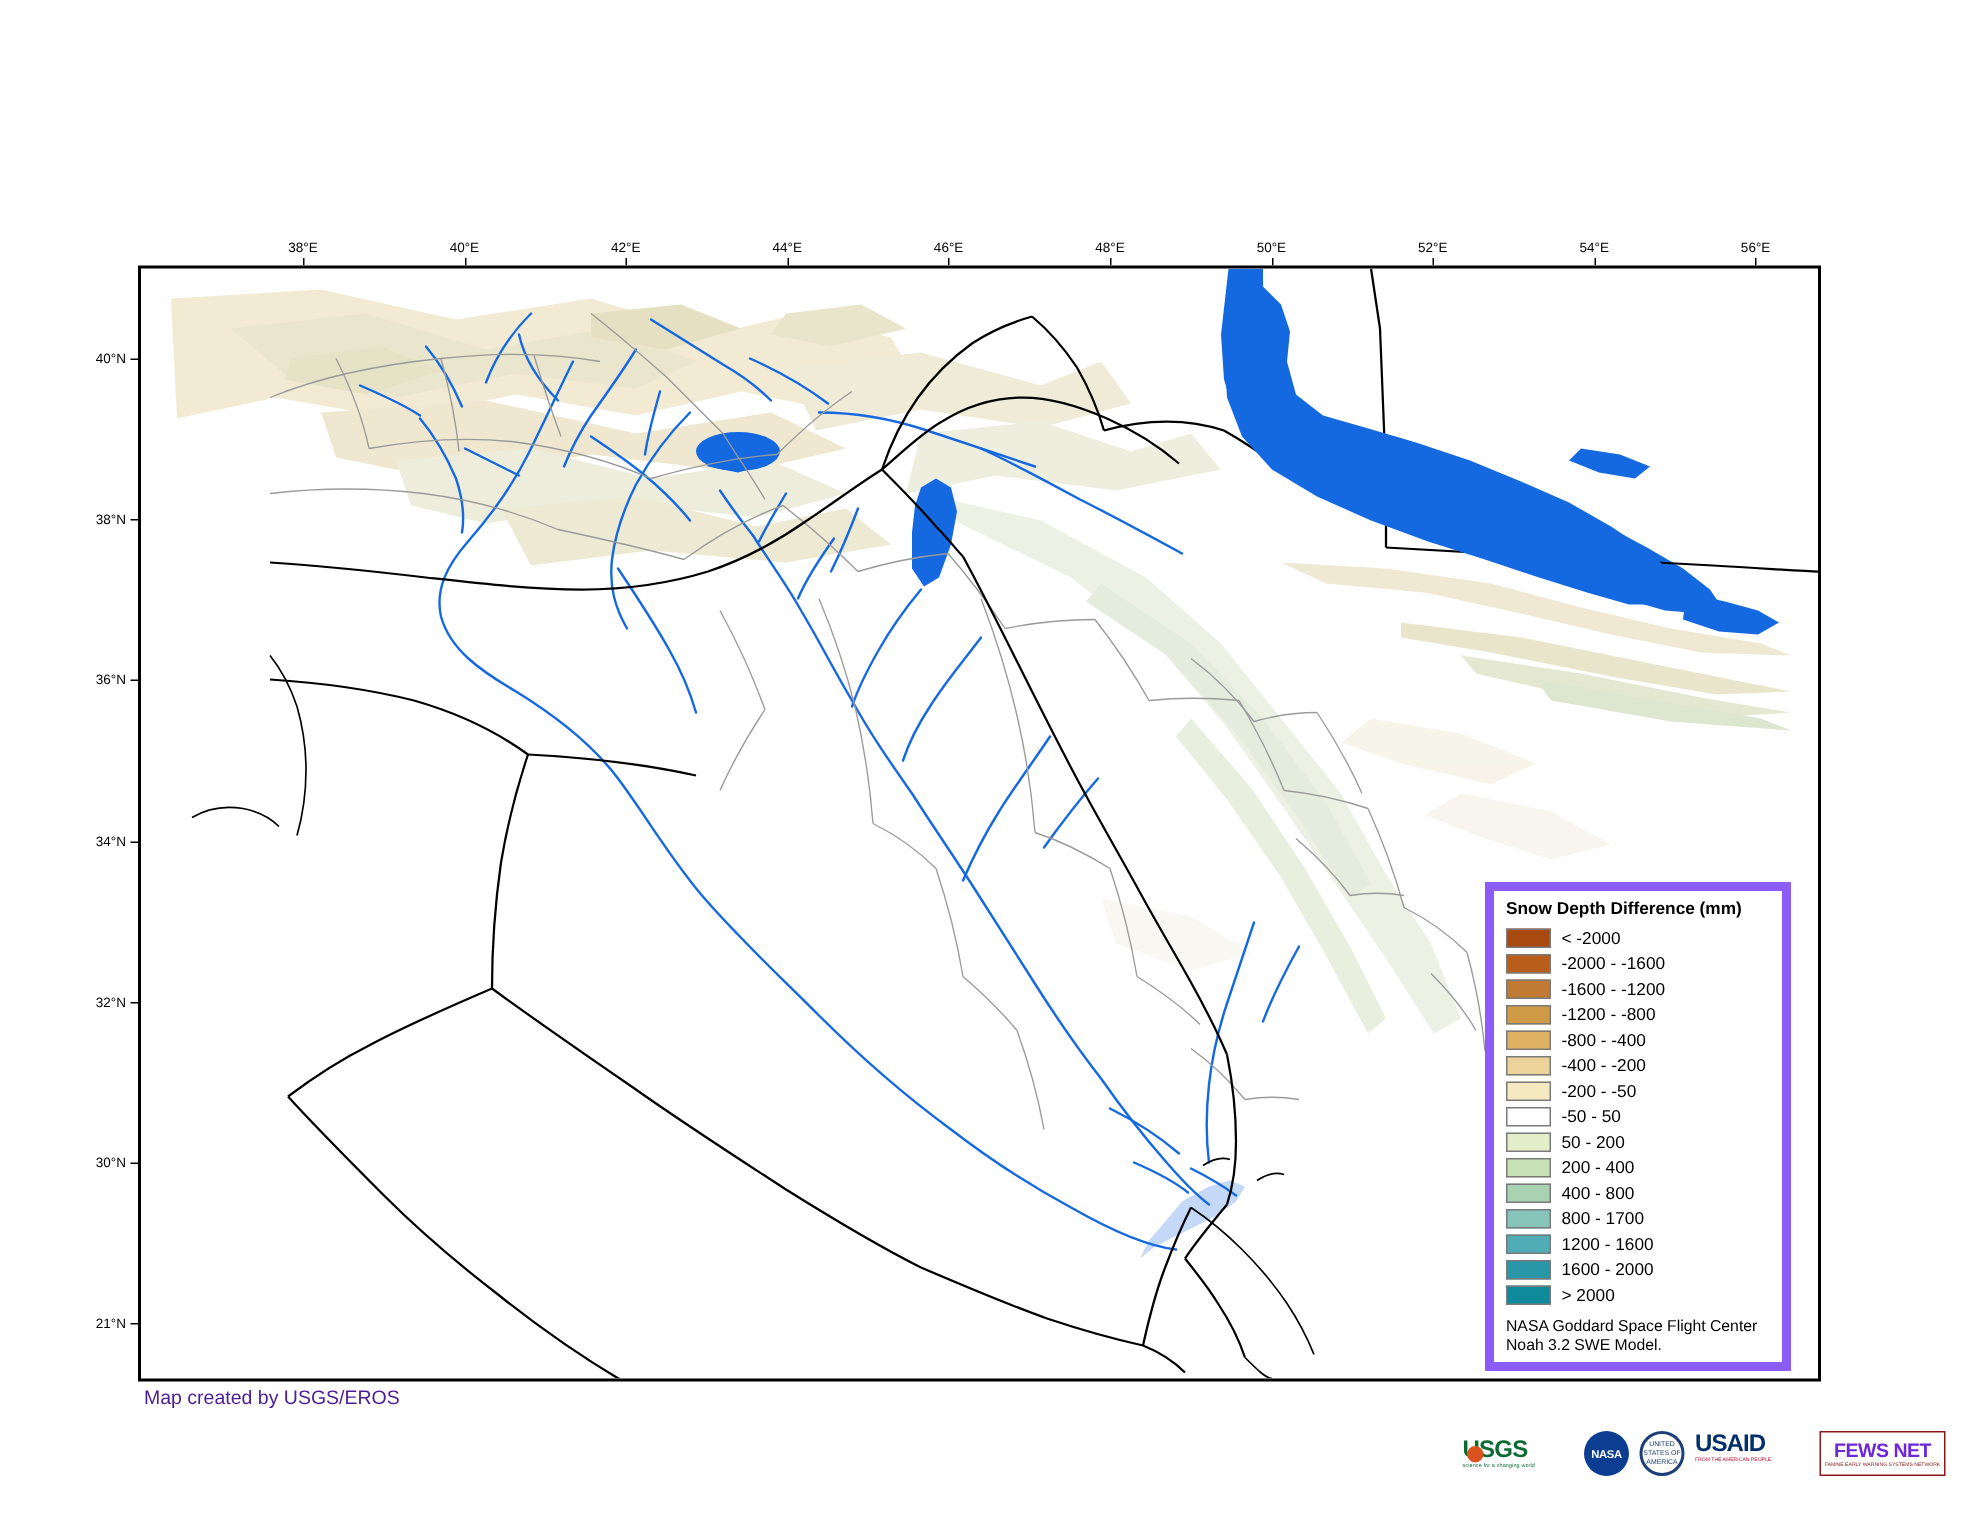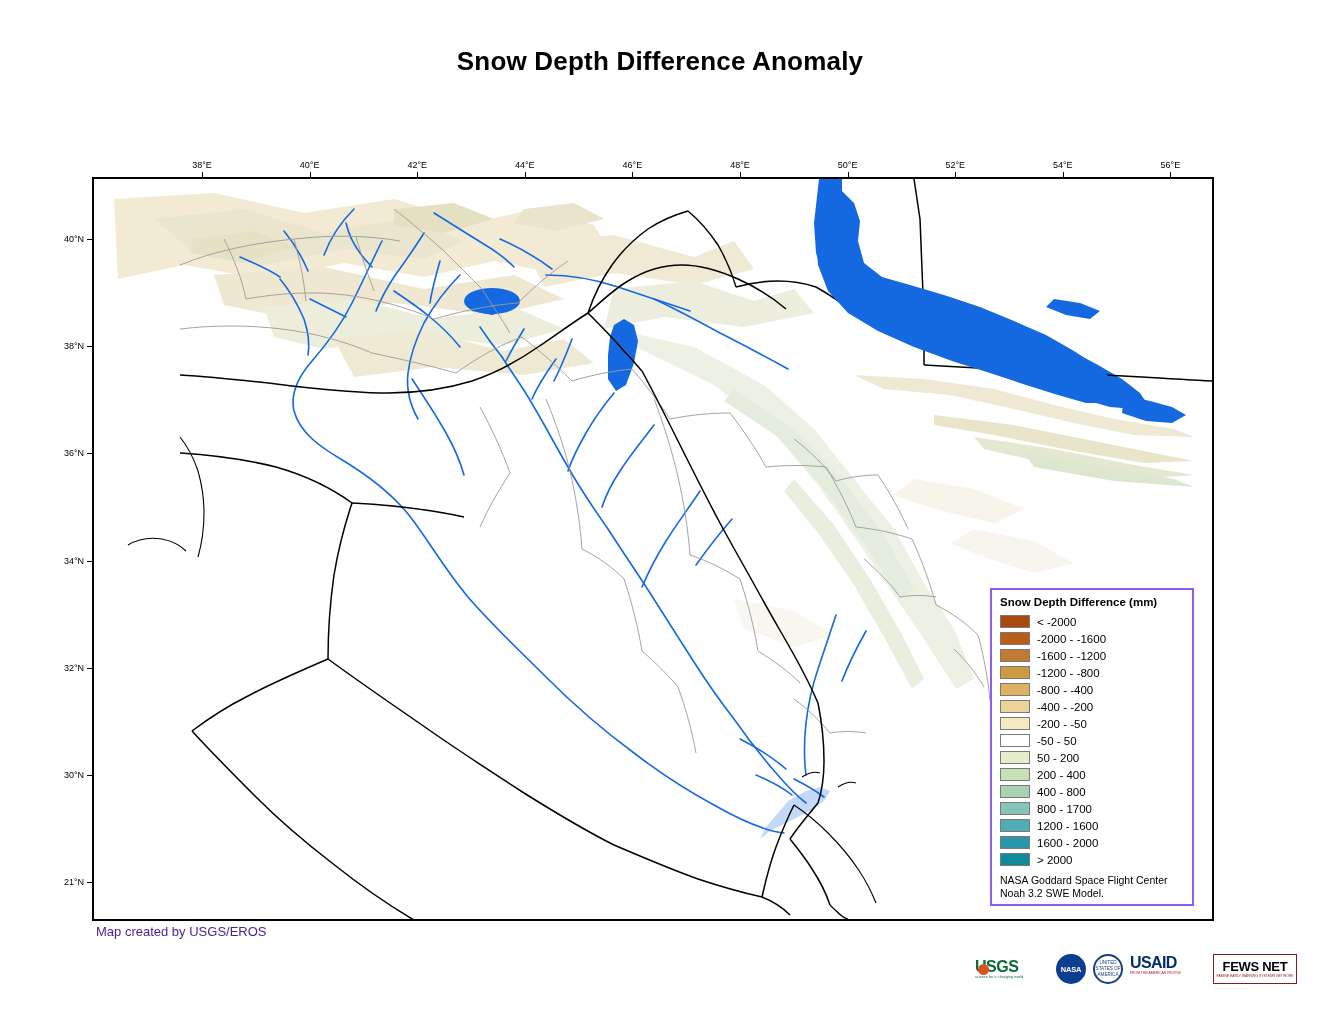--- a/index.html
+++ b/index.html
@@ -85,21 +85,21 @@
     height: 1px;
     background: #000;
   }
   
   #legend {
     position: absolute;
     left: 896px;
     top: 409px;
     width: 204px;
     background: #ffffff;
-    border: 2px solid #8b5cf6;
+    border: 6px solid #8b5cf6;
     box-sizing: border-box;
     padding: 6px 8px 5px 8px;
   }
   #legend-title {
     font-size: 11.5px;
     font-weight: bold;
     color: #000;
     margin-bottom: 5px;
     white-space: nowrap;
   }
@@ -215,21 +215,21 @@
     width: 84px;
     border: 1px solid #8a1a1a;
     flex-direction: column;
     align-items: center;
     justify-content: center;
     background: #ffffff;
   }
   .logo-fews .fews-main {
     font-size: 13px;
     font-weight: bold;
-    color: #000000;
+    color: #6d28d9;
     line-height: 14px;
     letter-spacing: -0.3px;
   }
   .logo-fews .fews-sub {
     font-size: 3.4px;
     color: #8a1a1a;
     line-height: 5px;
   }
   .fews-dot {
     position: absolute;
@@ -238,21 +238,20 @@
     height: 11px;
     border-radius: 50%;
     background: #d9531e;
   }
 </style>
 </head>
 <body>
 
 <div id="page">
 
-  <div class="title">Snow Depth Difference Anomaly</div>
 
   <div id="lon-labels">
       <div class="lon-label" style="left: 202px; top: 160px;">38°E</div>
       <div class="tick-v" style="left: 202px; top: 172px; height: 5px;"></div>
       <div class="lon-label" style="left: 309.6px; top: 160px;">40°E</div>
       <div class="tick-v" style="left: 309.6px; top: 172px; height: 5px;"></div>
       <div class="lon-label" style="left: 417.2px; top: 160px;">42°E</div>
       <div class="tick-v" style="left: 417.2px; top: 172px; height: 5px;"></div>
       <div class="lon-label" style="left: 524.8px; top: 160px;">44°E</div>
       <div class="tick-v" style="left: 524.8px; top: 172px; height: 5px;"></div>

